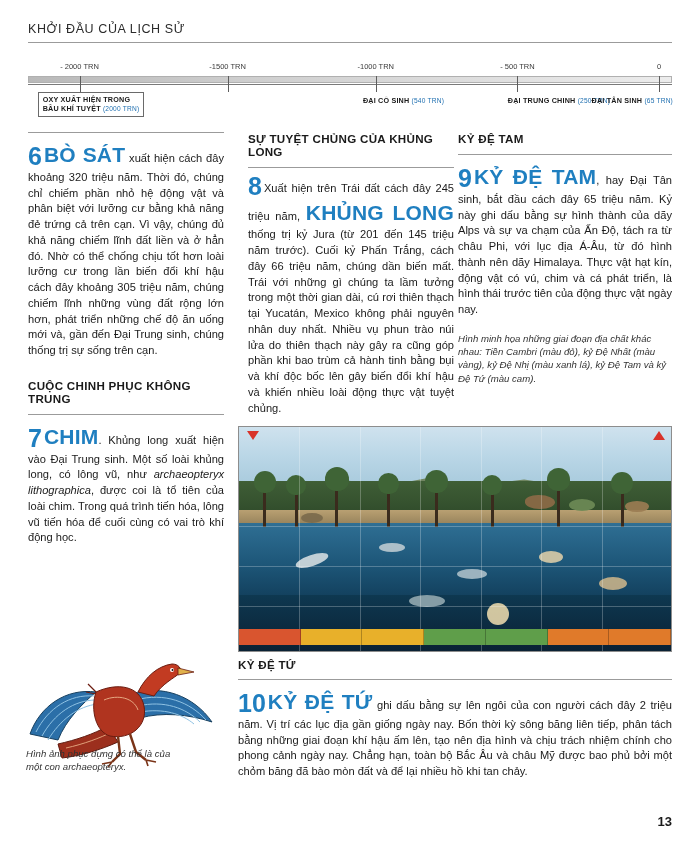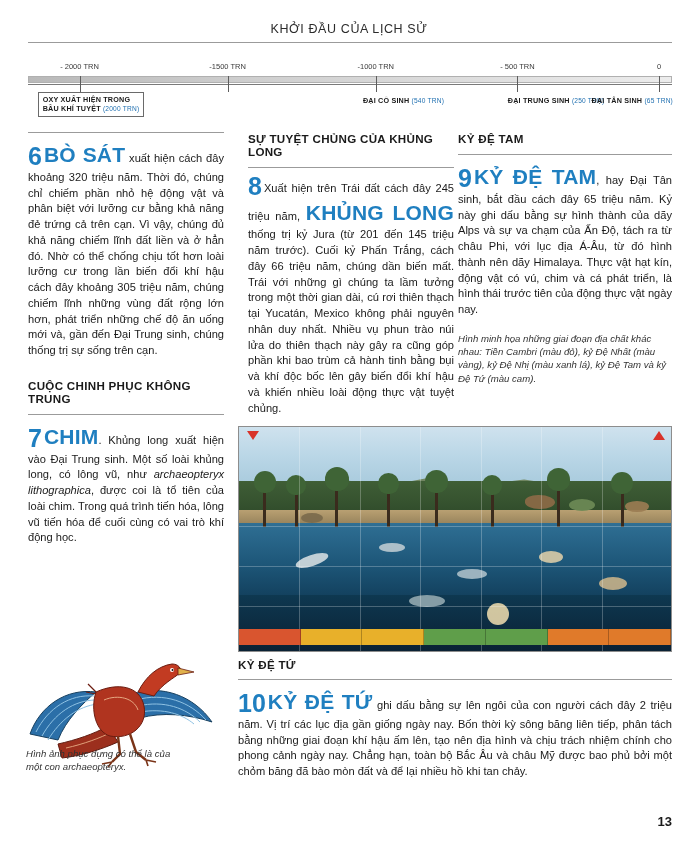--- a/index.html
+++ b/index.html
@@ -21,21 +21,21 @@
     width: 700px; height: 849px;
   }
 
   
   .header {
     position: absolute;
     left: 28px; top: 22px;
     width: 644px;
   }
   .header-title {
-    text-align: center;
+    text-align: left;
     font-size: 12.5px;
     letter-spacing: 0.6px;
     color: #2b2b2b;
     font-variant: small-caps;
     text-transform: uppercase;
     padding-right: 2px;
   }
   .header-rule {
     margin-top: 6px;
     height: 1px;
@@ -296,21 +296,21 @@
         <span class="sub">(2000 TRN)</span>
       </div>
     </div>
 
     <div class="tl-era" style="left:52%">
       <span>ĐẠI CỔ SINH</span>
       <span class="sub">(540 TRN)</span>
     </div>
 
     <div class="tl-era" style="left:74.5%">
-      <span>ĐẠI TRUNG SINH</span>
+      <span>ĐẠI TRUNG CHINH</span>
       <span class="sub">(250 TRN)</span>
     </div>
 
     <div class="tl-era" style="left:87.5%">
       <span>ĐẠI TÂN SINH</span>
       <span class="sub">(65 TRN)</span>
     </div>
   </div>
 
   <div class="col col1">

